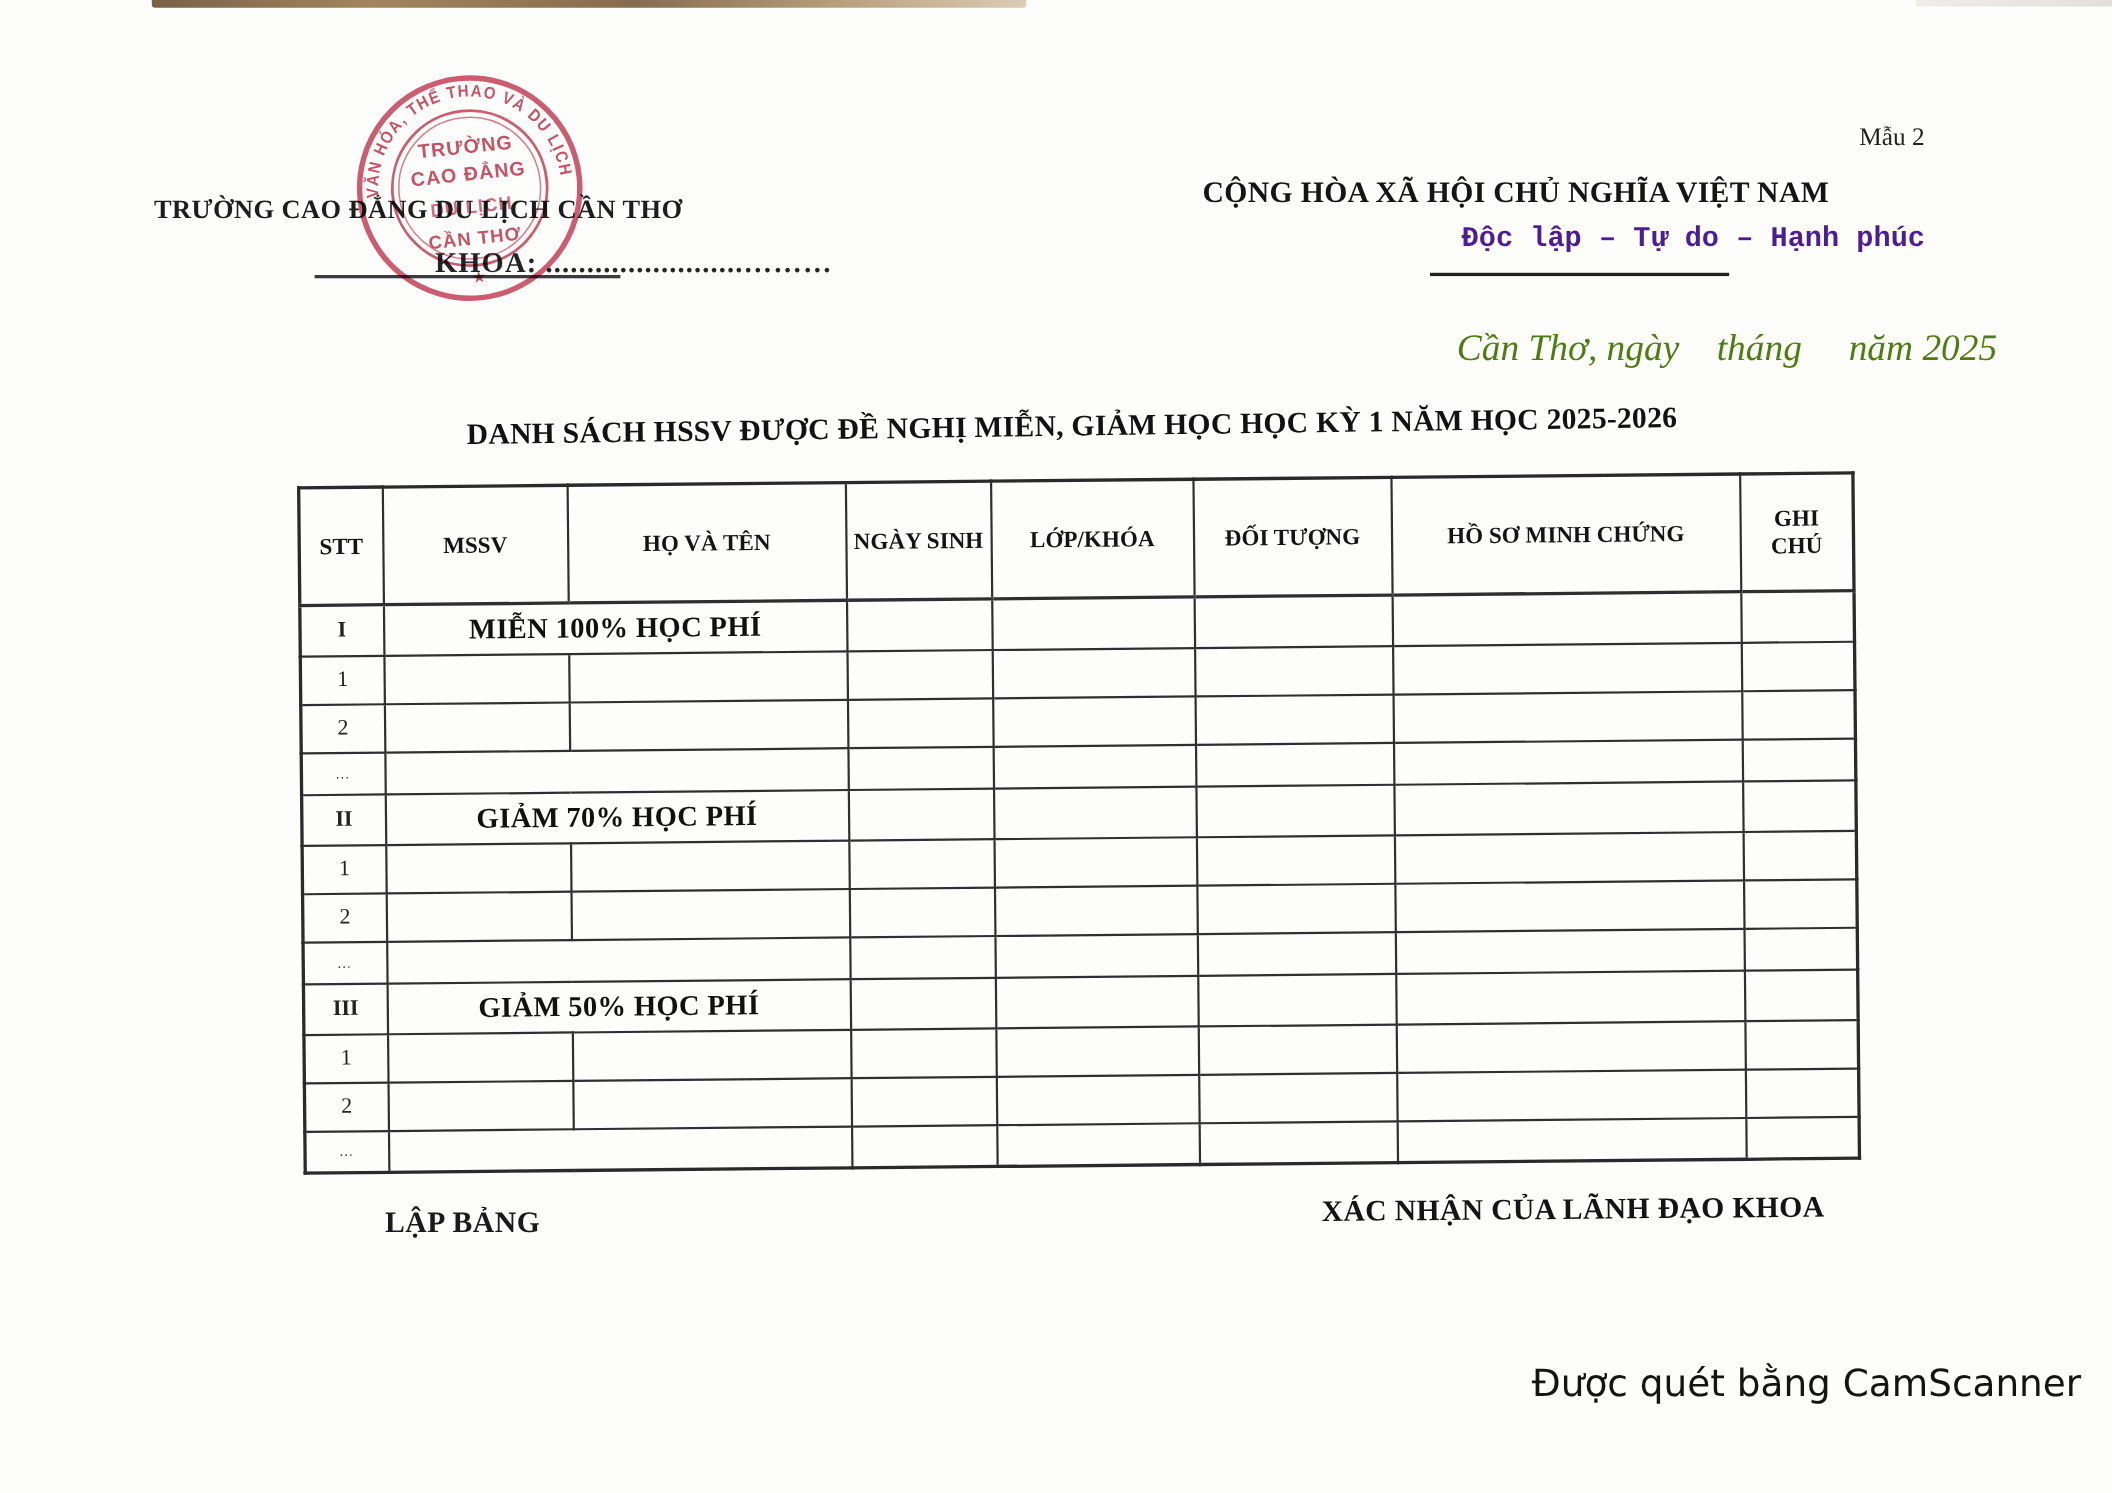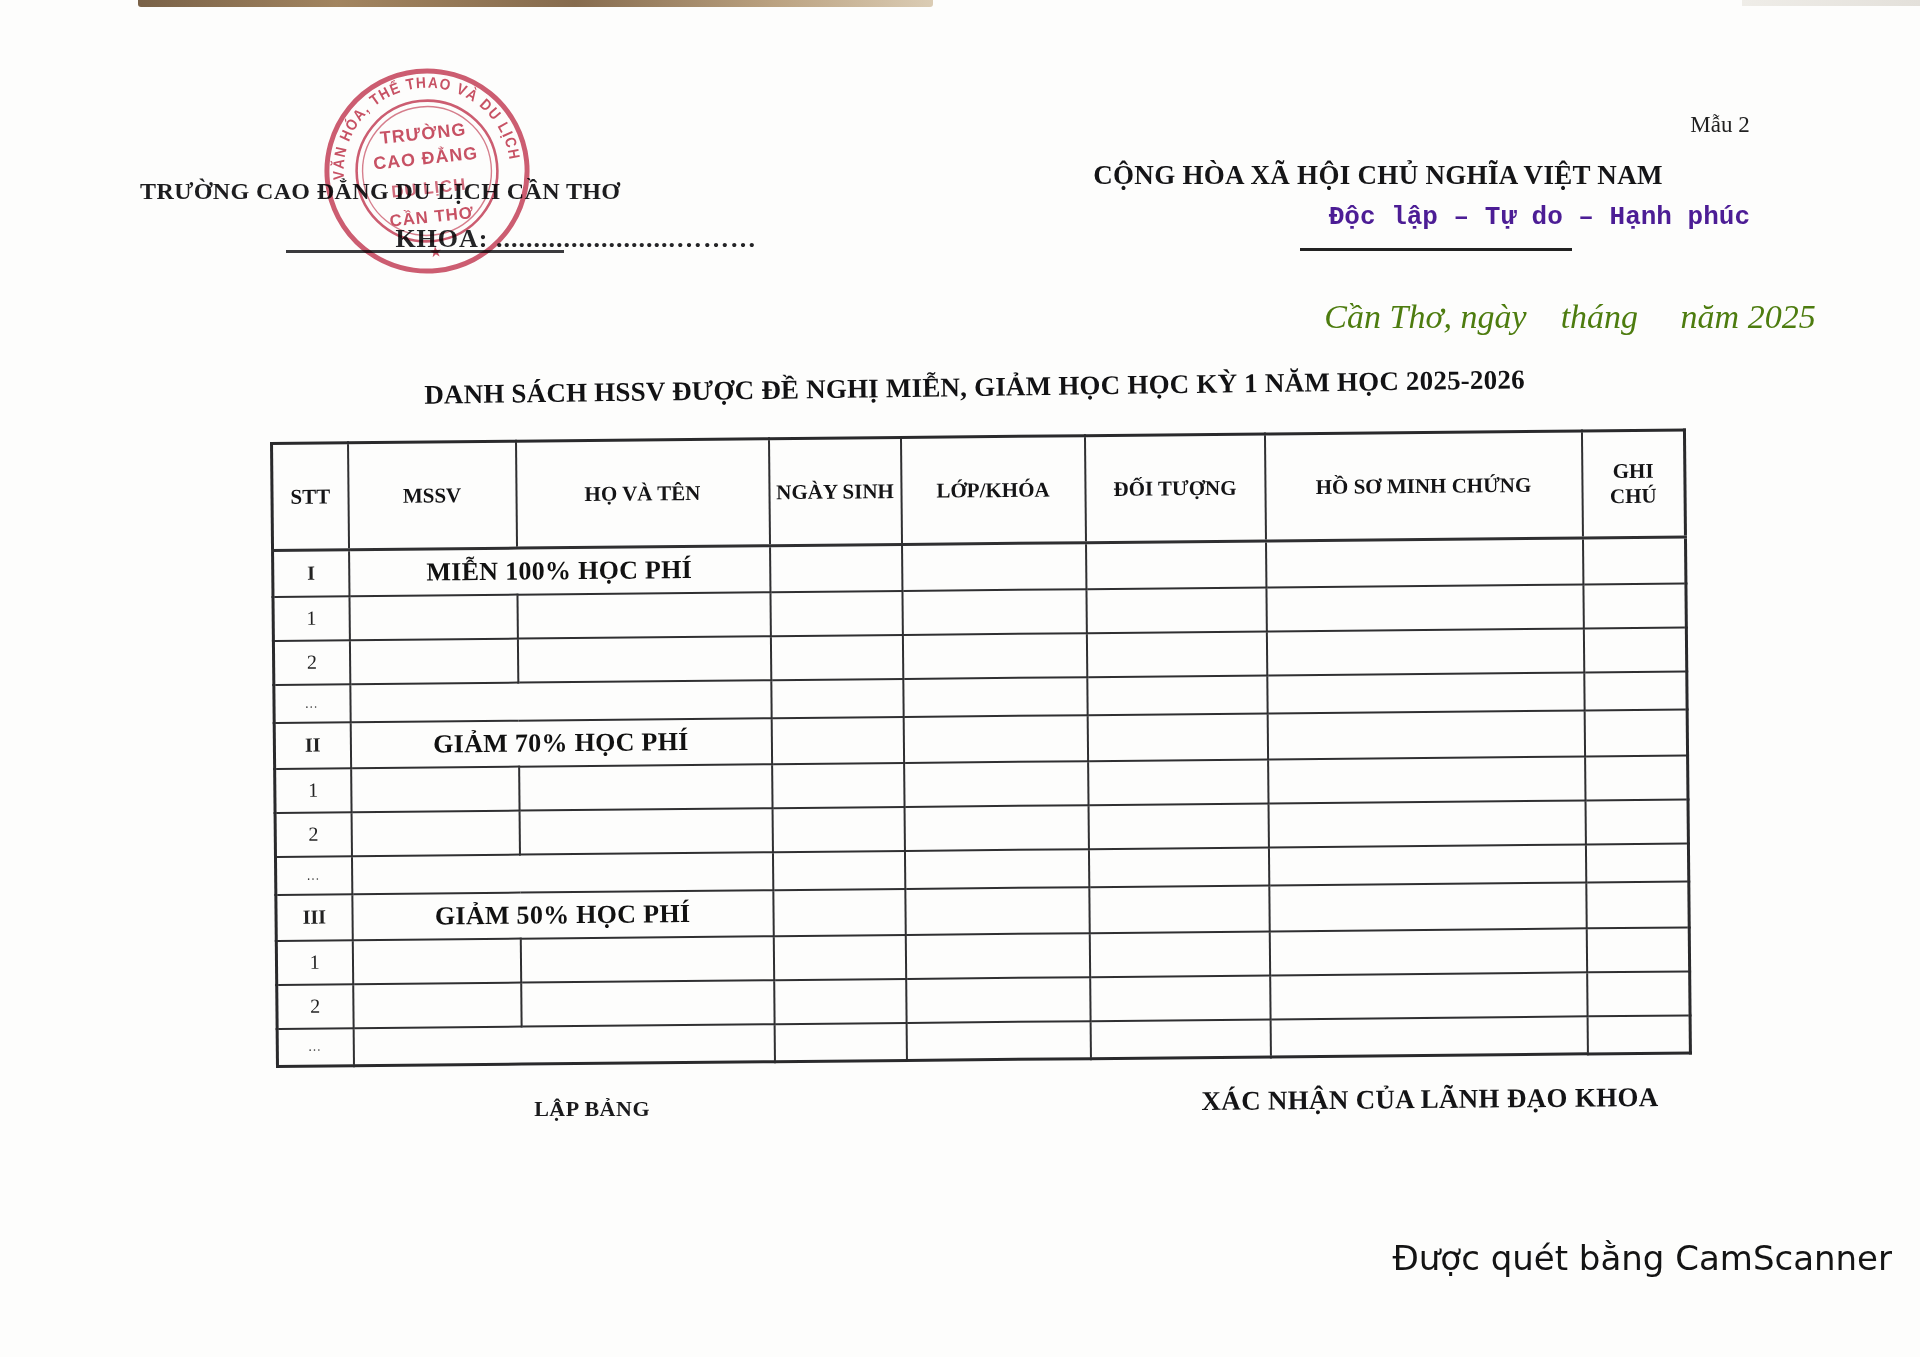--- a/index.html
+++ b/index.html
@@ -96,21 +96,21 @@
   td.stt{font-size:20px;color:#222;}
   tr.row-section td.stt{font-weight:bold;}
   td.section-label{
     font-weight:bold;font-size:26px;letter-spacing:.3px;color:#111;
     text-align:center;
   }
   td.dots-cell{font-size:13px;letter-spacing:2px;color:#333;}
   
   .sig-left{
     left:350px;top:1096px;width:300px;
-    font-weight:bold;font-size:22px;letter-spacing:.5px;color:#1a1a1c;text-align:right;
+    font-weight:bold;font-size:27px;letter-spacing:.5px;color:#1a1a1c;
   }
   .sig-right{
     left:1150px;top:1084px;width:560px;text-align:center;
     font-weight:bold;font-size:27px;letter-spacing:.3px;color:#141416;
     transform:rotate(-0.5deg);
   }
   
   .scan-footer{
     right:28px;top:1238px;
     font-family:"DejaVu Sans", sans-serif;

